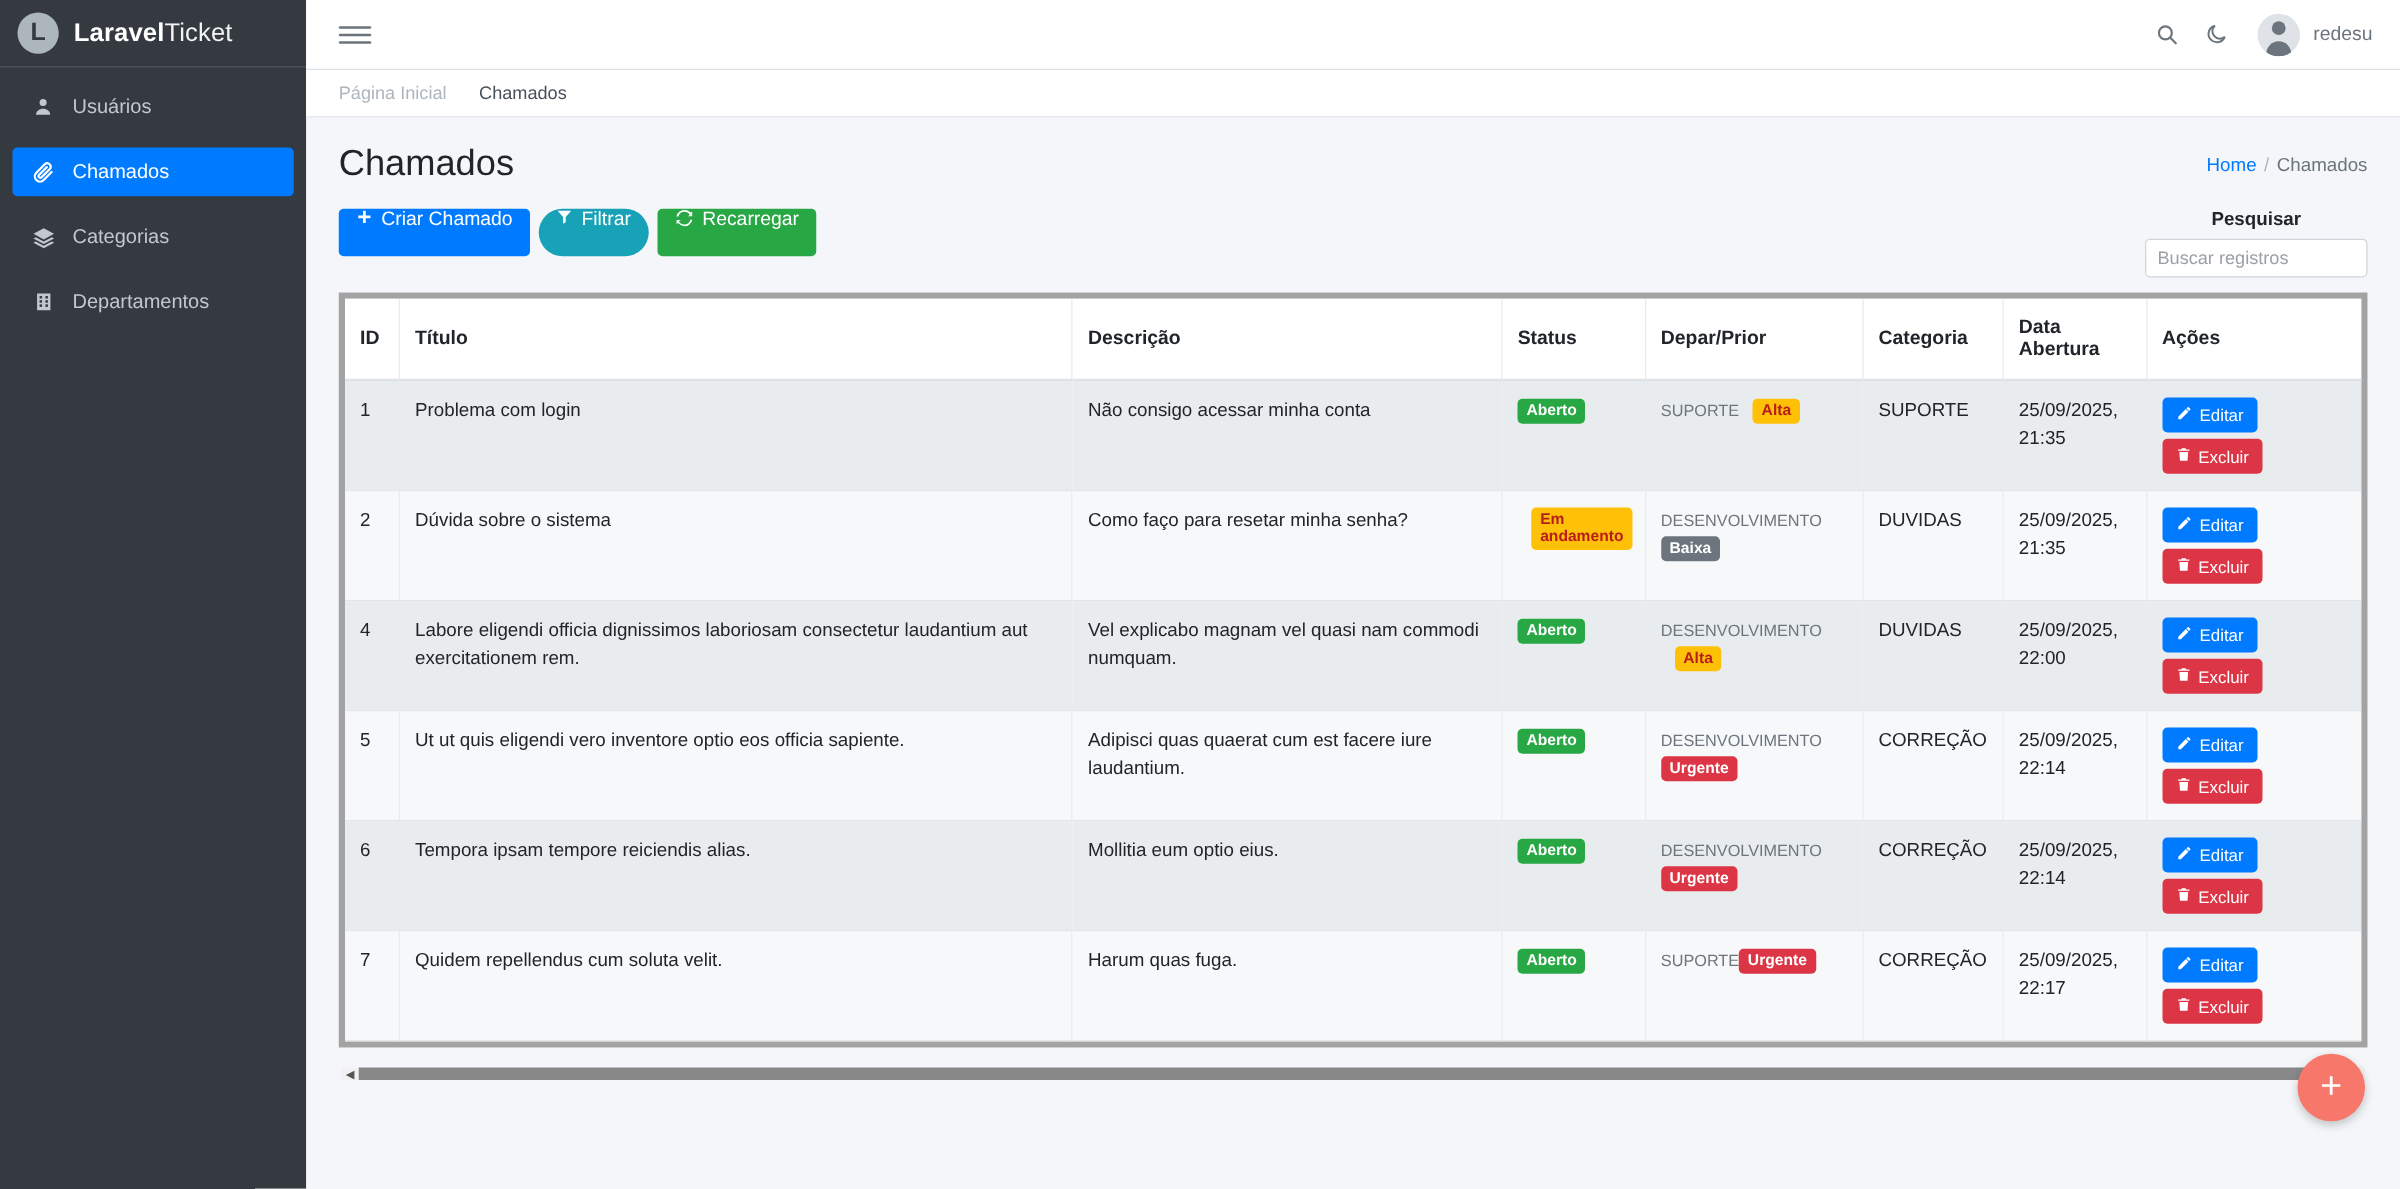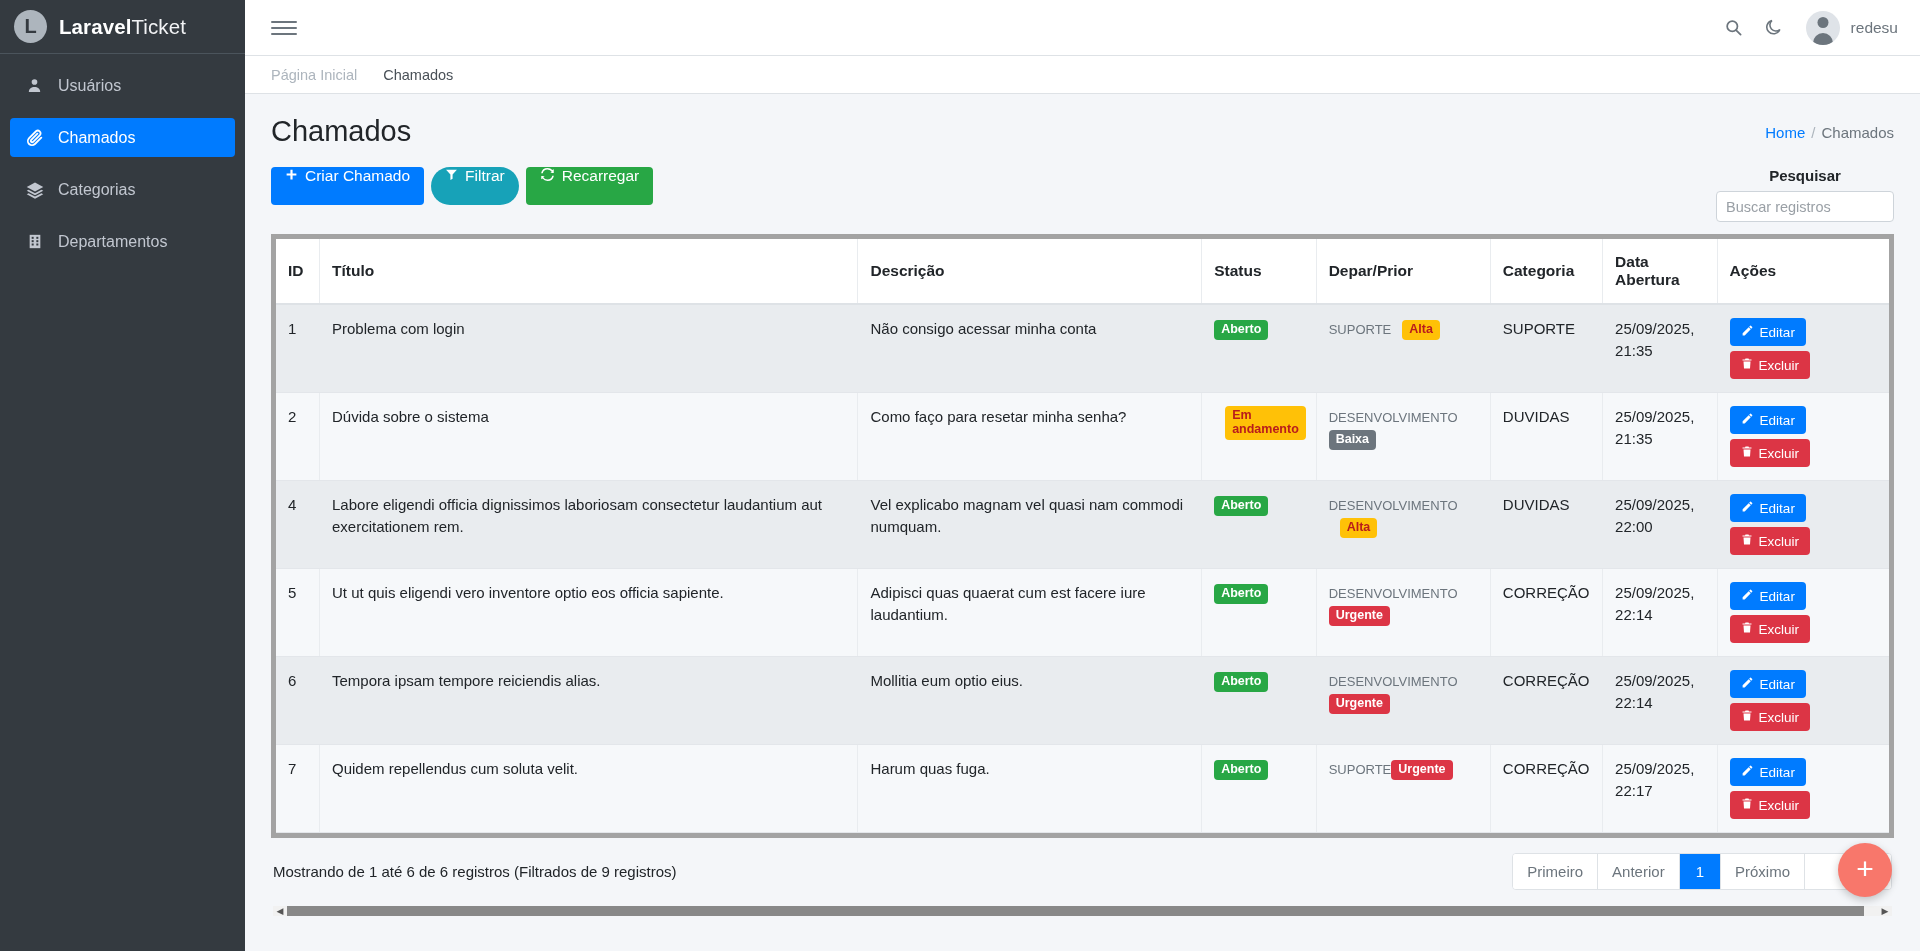--- a/index.html
+++ b/index.html
@@ -458,30 +458,20 @@
                     <button class="act-btn act-del"><span><svg width="12" height="13" viewBox="0 0 24 24" fill="currentColor">
                           <path d="M9 2h6l1 2h5v2H3V4h5zM5 8h14l-1 14H6z"></path>
                         </svg></span>Excluir</button>
                   </div>
                 </td>
               </tr>
             </tbody>
         </table>
       </div>
 
-      <div class="table-foot">
-        <div class="foot-info">Mostrando de 1 até 6 de 6 registros (Filtrados de 9 registros)</div>
-        <div class="pager" id="pager">
-            <div class="pg">Primeiro</div>
-            <div class="pg">Anterior</div>
-            <div class="pg active num">1</div>
-            <div class="pg">Próximo</div>
-            <div class="pg" style="width: 86px;"></div>
-          </div>
-      </div>
 
       <div class="hscroll">
         <div class="hscroll-track"></div>
         <div class="hscroll-thumb"></div>
         <div class="hs-arrow hs-left">◀</div>
         <div class="hs-arrow hs-right">▶</div>
       </div>
 
       <button class="fab">
         <span>+</span>

